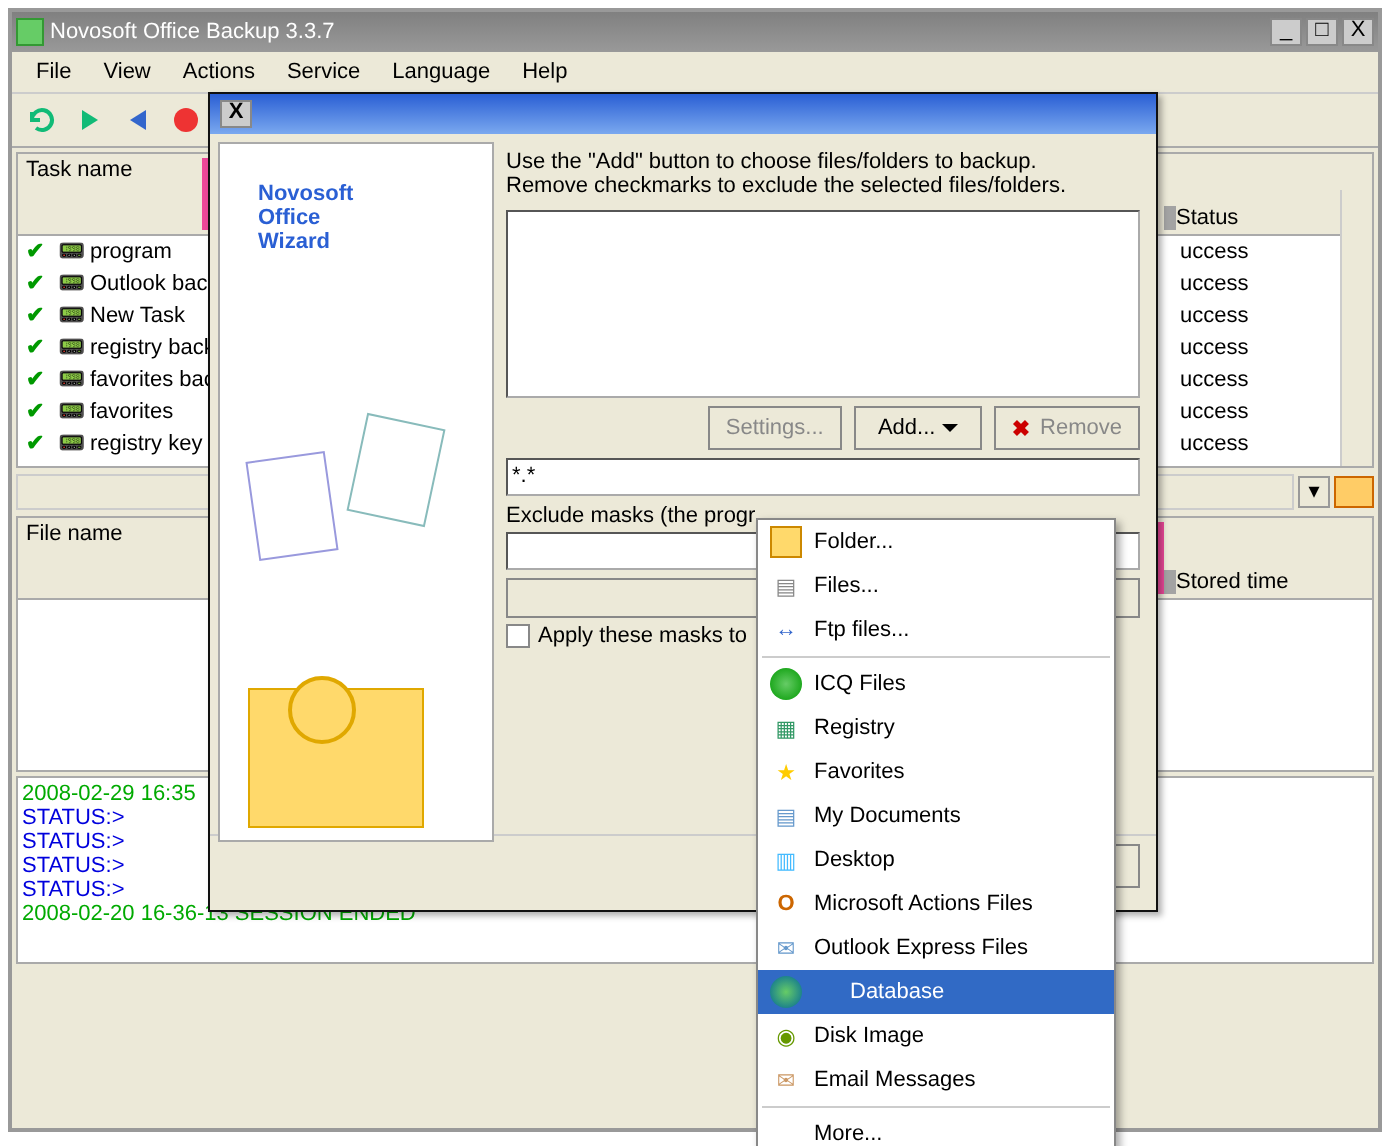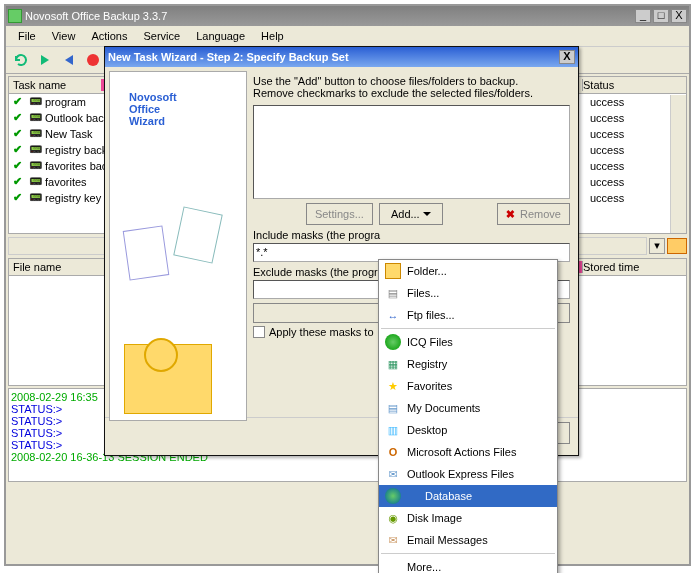--- a/index.html
+++ b/index.html
@@ -10,21 +10,21 @@
 .title-bar .title { flex: 1; }
 .win-btn { width: 16px; height: 14px; background: #ccc; border: 1px solid #888; margin-left: 2px; text-align: center; line-height: 11px; cursor: pointer; color: #000; }
 .menu-bar { display: flex; padding: 2px 4px; border-bottom: 1px solid #ccc; }
 .menu-item { padding: 2px 8px; }
 .toolbar { display: flex; padding: 2px 4px; border-bottom: 1px solid #aaa; gap: 2px; }
 .tbtn { width: 22px; height: 22px; border: 1px solid #ece9d8; display: flex; align-items: center; justify-content: center; }
 .pane-tasks { margin: 2px; border: 1px solid #aaa; background: #fff; height: 158px; overflow: hidden; position: relative; }
 .col-header { background: #ece9d8; border-bottom: 1px solid #aaa; padding: 2px 4px; display: flex; }
 .col-header .col1 { width: 92px; border-right: 4px solid #ec4899; }
 .col-header .col2 { flex: 1; }
-.col-header .col-status { width: 100px; border-left: 1px solid #a3a3a3; }
+.col-header .col-status { width: 100px; border-left: 6px solid #a3a3a3; margin-top: 24px; }
 .task-row { display: flex; align-items: center; padding: 1px 4px; }
 .task-row .chk { width: 14px; height: 14px; margin-right: 2px; color: #090; font-weight: bold; }
 .task-row .pg { width: 14px; height: 14px; margin-right: 2px; }
 .task-row .nm { flex: 1; }
 .task-row .st { width: 92px; }
 .scrollbar-v { position: absolute; right: 0; top: 18px; width: 16px; bottom: 0; background: #ece9d8; border-left: 1px solid #ccc; }
 .fold-btn { position: absolute; right: 2px; top: 1px; width: 20px; height: 16px; background: #fc6; border: 1px solid #c60; }
 .pane-middle { margin: 2px; border: 1px solid #aaa; background: #fff; height: 128px; position: relative; }
 .pane-log { margin: 2px; border: 1px solid #aaa; background: #fff; height: 94px; padding: 2px; overflow: hidden; position: relative; }
 .log-ts { color: #0a0; }
@@ -40,21 +40,21 @@
 .deco-paper { position: absolute; width: 40px; height: 50px; background: #fff; border: 1px solid #8bb; }
 .deco-paper.s1 { top: 138px; left: 68px; transform: rotate(12deg); }
 .deco-paper.s2 { top: 156px; left: 16px; transform: rotate(-8deg); border-color: #99d; }
 .deco-env { position: absolute; bottom: 6px; left: 14px; width: 88px; height: 70px; background: #ffd96b; border: 1px solid #e0a800; }
 .deco-smile { position: absolute; bottom: 48px; left: 34px; width: 34px; height: 34px; background: #ffd96b; border: 2px solid #e0a800; border-radius: 50%; }
 .dlg-main { flex: 1; padding: 8px 8px 4px 2px; }
 .instr { margin-bottom: 6px; }
 .drop-area { width: 100%; height: 94px; background: #fff; border: 1px inset #aaa; }
 .btn-row { display: flex; gap: 6px; justify-content: flex-end; margin: 4px 0; }
 .btn { background: #ece9d8; border: 1px solid #888; padding: 2px 8px; min-width: 64px; text-align: center; display: flex; align-items: center; justify-content: center; gap: 3px; height: 22px; }
-.btn.disabled { color: #888; margin-left: 48px; }
+.btn.disabled { color: #888; }
 .btn .arrow-down { border: 4px solid transparent; border-top: 4px solid #000; margin-top: 4px; }
 .xred { color: #c00; font-weight: bold; margin-right: 2px; }
 .txt-input { width: 100%; background: #fff; border: 1px inset #aaa; padding: 2px; height: 19px; margin: 2px 0 4px 0; }
 .chkbox { display: flex; align-items: center; gap: 4px; margin: 3px 0; }
 .chkbox .box { width: 12px; height: 12px; border: 1px solid #888; background: #fff; }
 .dlg-footer { display: flex; gap: 6px; justify-content: flex-end; padding: 4px 8px; border-top: 1px solid #ccc; }
 
 
 .dd-menu { position: absolute; left: 378px; top: 259px; width: 180px; background: #fff; border: 1px solid #888; box-shadow: 2px 2px 4px rgba(0,0,0,0.35); z-index: 100; }
 .dd-item { display: flex; align-items: center; padding: 3px 6px; gap: 6px; text-align: center; }
@@ -193,21 +193,20 @@
     <div class="log-line">STATUS:&gt;</div>
     <div class="log-line">STATUS:&gt;</div>
     <div class="log-line">STATUS:&gt;</div>
     <div class="log-line">STATUS:&gt;</div>
     <div class="log-ts">2008-02-20 16-36-13 SESSION ENDED</div>
   </div>
 </div>
 
 <div class="dialog">
   <div class="dlg-title">
-    <span class="t">New Task Wizard - Step 2: Specify Backup Set</span>
     <span class="win-btn">X</span>
   </div>
   <div class="dlg-body">
     <div class="dlg-side">
       <div class="brand">
         <div>Novosoft</div>
         <div>Office</div>
         <div>Wizard</div>
       </div>
       <div class="deco-paper s1"></div>
@@ -225,21 +224,20 @@
         <div class="btn disabled">Settings...</div>
         <div class="btn">
             <span>Add...</span>
             <span class="arrow-down"></span>
           </div>
         <div class="btn disabled">
             <span class="xred">✖</span>
             <span>Remove</span>
           </div>
       </div>
-      <div>Include masks (the progra</div>
       <div class="txt-input">*.*</div>
       <div>Exclude masks (the progr</div>
       <div class="txt-input"></div>
       <div class="wide-btn">Add defa</div>
       <div class="chkbox">
         <span class="box"></span>
         <span>Apply these masks to</span>
       </div>
     </div>
   </div>

